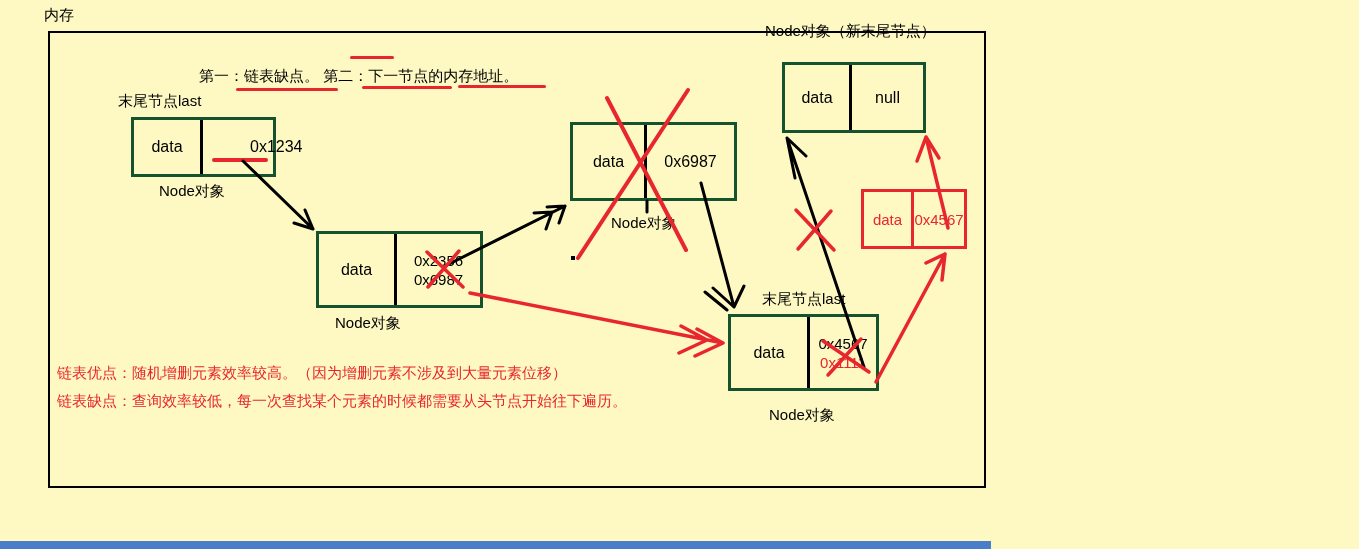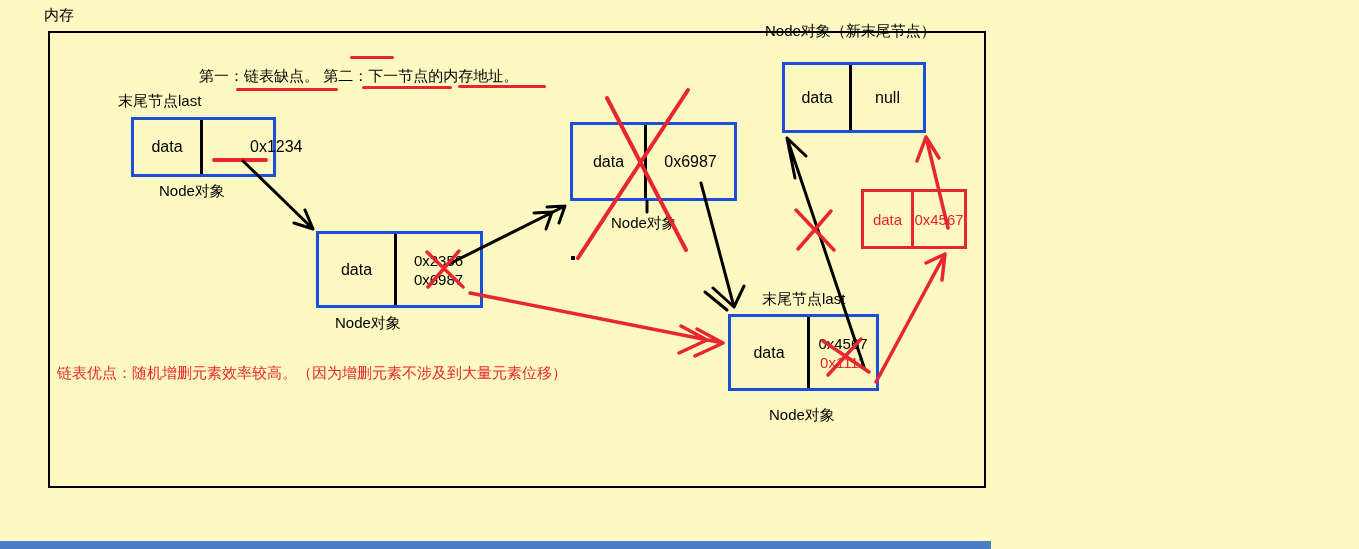--- a/index.html
+++ b/index.html
@@ -3,21 +3,21 @@
 <meta charset="utf-8">
 <style>
   html,body{margin:0;padding:0;background:#fff;}
   .stage{
     position:relative;width:1359px;height:549px;background:#fef9c3;overflow:hidden;
     font-family:"Liberation Sans","DejaVu Sans",sans-serif;color:#000;
   }
   .t{position:absolute;font-size:15px;color:#000;white-space:nowrap;line-height:17px;}
   .red-t{color:#e8262d;}
   .bigbox{position:absolute;left:48px;top:31px;width:934px;height:453px;border:2px solid #000;}
-  .node{position:absolute;border:3px solid #1d4ed8;display:flex;box-sizing:border-box;background:transparent;}
+  .node{position:absolute;border:3px solid #14532d;display:flex;box-sizing:border-box;background:transparent;}
   .node .c{display:flex;align-items:center;justify-content:center;font-size:16px;color:#000;box-sizing:border-box;}
   .node .c1{border-right:3px solid #000;}
   .node .stack{flex-direction:column;font-size:15px;line-height:19px;}
   .red-node{border-color:#e8262d;}
   .red-node .c{color:#e8262d;}
   .red-node .c1{border-right-color:#e8262d;}
   .ul{position:absolute;background:#e8262d;border-radius:2px;}
   .overlay{position:absolute;left:0;top:0;pointer-events:none;}
   .blk{stroke:#000;fill:none;stroke-linecap:round;}
   .red{stroke:#e8262d;fill:none;stroke-linecap:round;}
@@ -78,20 +78,21 @@
   <div class="node" style="left:728px;top:314px;width:151px;height:77px;">
     <div class="c c1" style="flex:0 0 79px;">data</div>
     <div class="c stack" style="flex:1;">
       <span>0x4567</span>
       <span class="red-t">0x1111</span>
     </div>
   </div>
   <div class="t" style="left:769px;top:406px;">Node对象</div>
 
   <div class="t red-t" style="left:57px;top:364px;">链表优点：随机增删元素效率较高。（因为增删元素不涉及到大量元素位移）</div>
+  <div class="t red-t" style="left:57px;top:392px;">链表缺点：查询效率较低，每一次查找某个元素的时候都需要从头节点开始往下遍历。</div>
 
   <div class="dot"></div>
 
   <svg class="overlay" width="1359" height="549" viewBox="0 0 1359 549">
 
     <path class="blk" stroke-width="3" d="M243,161 L313,229 M313,229 L294,223 M313,229 L305,210"></path>
 
     <path class="blk" stroke-width="3" d="M447,265 L565,206 M565,206 L547,207 M565,206 L559,223 M552,212 L534,213 M552,212 L546,229"></path>
 
     <path class="blk" stroke-width="3" d="M701,183 L734,307 M734,307 L713,288 M734,307 L744,286 M727,310 L705,292"></path>

